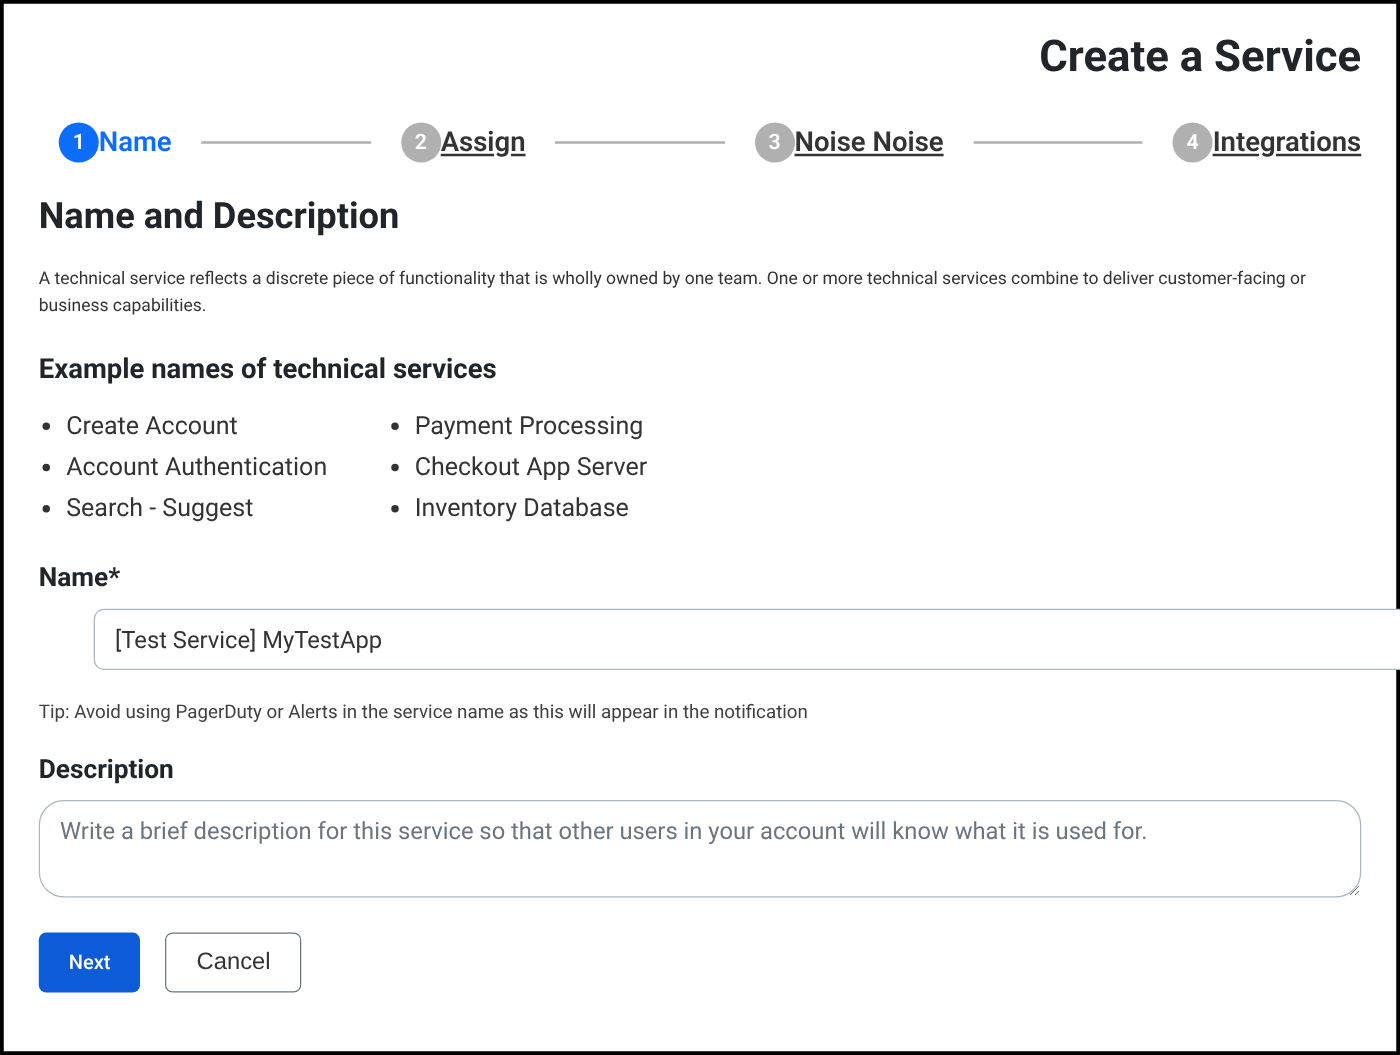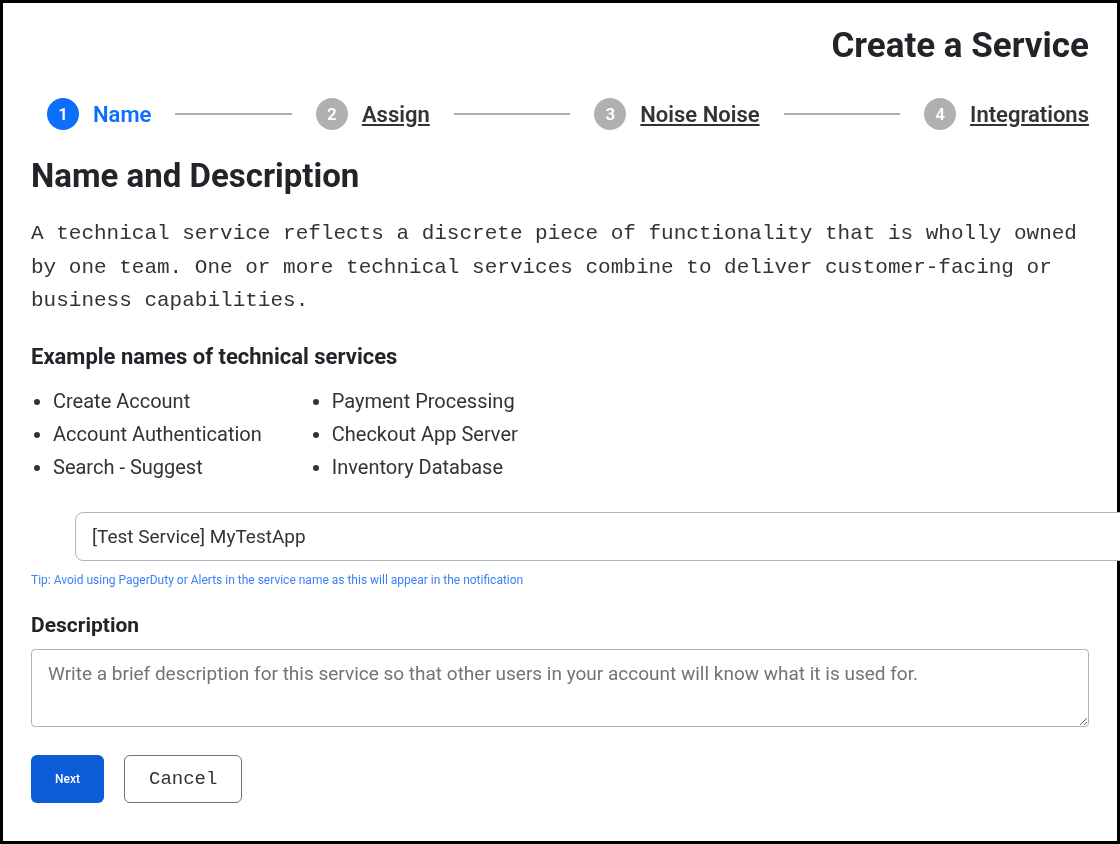--- a/index.html
+++ b/index.html
@@ -49,48 +49,46 @@
       background: #0d6efd;
       color: #fff;
     }
     .step-circle.inactive {
       background: #b0b0b0;
       color: #fff;
     }
     .step-label {
       font-size: 22px;
       font-weight: 600;
-      margin-left: 14px;
     }
     .step-label.active {
       color: #0d6efd;
     }
     .step-label.inactive {
       color: #333;
       text-decoration: underline;
     }
     .step-connector {
       flex: 1;
       height: 2px;
       background: #b0b0b0;
       margin-left: 24px;
       margin-right: 8px;
     }
     .section-heading {
-      font-size: 33px;
+      font-size: 29px;
       font-weight: 700;
       color: #212529;
       margin-bottom: 22px;
     }
     .description-text {
-      font-size: 21px;
+      font-size: 14px;
       line-height: 1.6;
       color: #333;
       margin-bottom: 26px;
-      font-family: Liberation Mono, monospace;
     }
     .sub-heading {
       font-size: 22px;
       font-weight: 700;
       color: #212529;
       margin-bottom: 16px;
     }
     .examples-lists {
       display: flex;
       gap: 48px;
@@ -120,66 +118,66 @@
       border: 1px solid #adb5bd;
       border-radius: 8px;
       outline: none;
       font-family: inherit;
       margin-left: 44px;
     }
     .text-input::placeholder {
       color: #6c757d;
     }
     .tip-text {
-      font-size: 12px;
-      color: #3b82f6;
-      margin-top: 12px;
+      font-size: 15px;
+      color: #404040;
+      margin-top: 24px;
       margin-bottom: 26px;
     }
     .textarea-input {
       width: 100%;
       padding: 12px 16px;
       font-size: 19px;
       color: #333;
       border: 1px solid #adb5bd;
-      border-radius: 4px;
+      border-radius: 20px;
       outline: none;
       font-family: inherit;
       resize: both;
       height: 78px;
     }
     .textarea-input::placeholder {
       color: #6c757d;
     }
     .button-row {
       display: flex;
       gap: 20px;
       margin-top: 24px;
     }
     .btn-primary {
       background: #0d5cd7;
       color: #fff;
       border: none;
       border-radius: 6px;
       padding: 12px 24px;
-      font-size: 12px;
+      font-size: 16px;
       font-weight: 500;
       cursor: pointer;
       font-family: inherit;
     }
     .btn-secondary {
       background: #fff;
       color: #333;
       border: 1px solid #6c757d;
       border-radius: 6px;
       padding: 12px 24px;
       font-size: 19px;
       font-weight: 400;
       cursor: pointer;
-      font-family: Liberation Mono, monospace;
+      font-family: Liberation Sans, sans-serif;
     }
   </style>
 </head>
 <body>
 
 <div class="container">
   <h1 class="page-title">Create a Service</h1>
 
   <div class="stepper">
     <div class="step">
@@ -215,20 +213,21 @@
       <li>Account Authentication</li>
       <li>Search - Suggest</li>
     </ul>
     <ul>
       <li>Payment Processing</li>
       <li>Checkout App Server</li>
       <li>Inventory Database</li>
     </ul>
   </div>
 
+  <label class="field-label">Name*</label>
   <input type="text" class="text-input" value="[Test Service] MyTestApp" style="">
 
   <p class="tip-text">Tip: Avoid using PagerDuty or Alerts in the service name as this will appear in the notification</p>
 
   <label class="field-label">Description</label>
   <textarea class="textarea-input" placeholder="Write a brief description for this service so that other users in your account will know what it is used for." style=""></textarea>
 
   <div class="button-row">
     <button class="btn-primary">Next</button>
     <button class="btn-secondary">Cancel</button>

